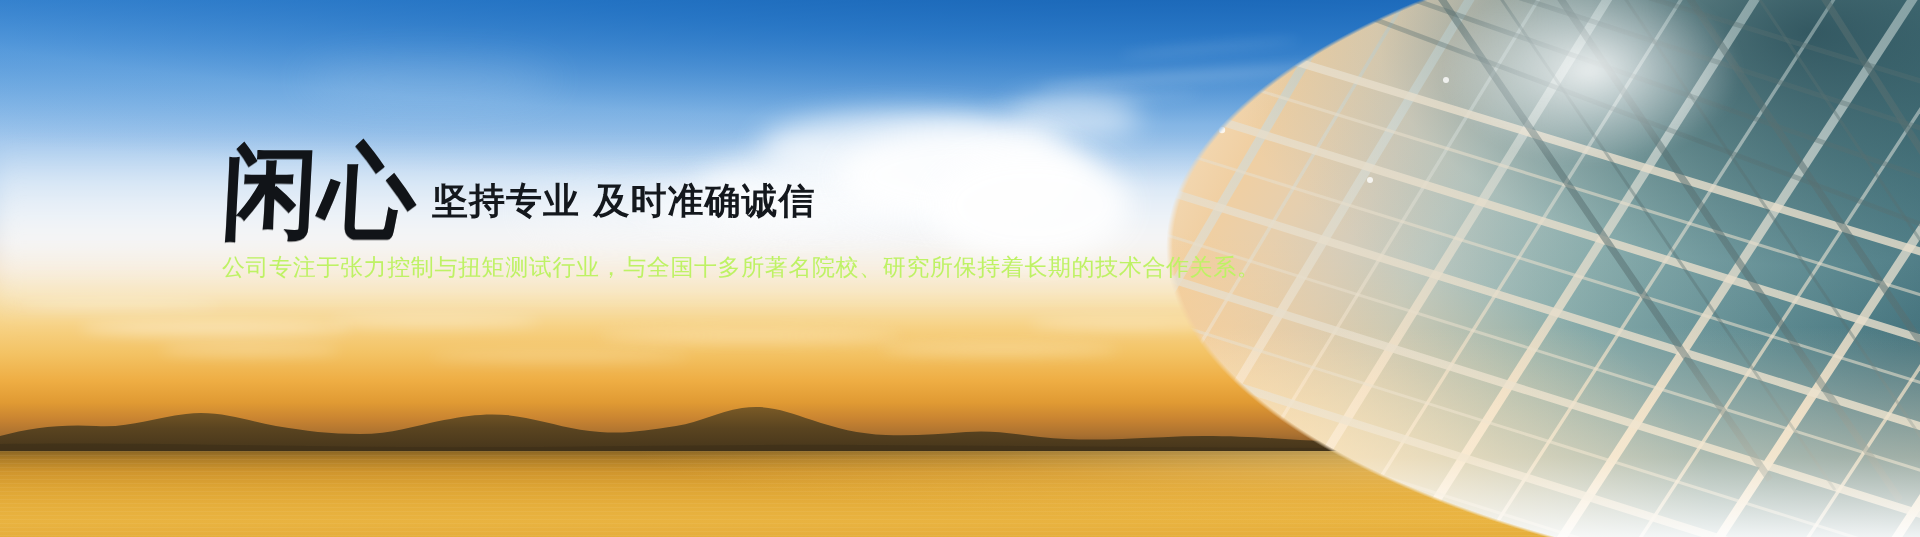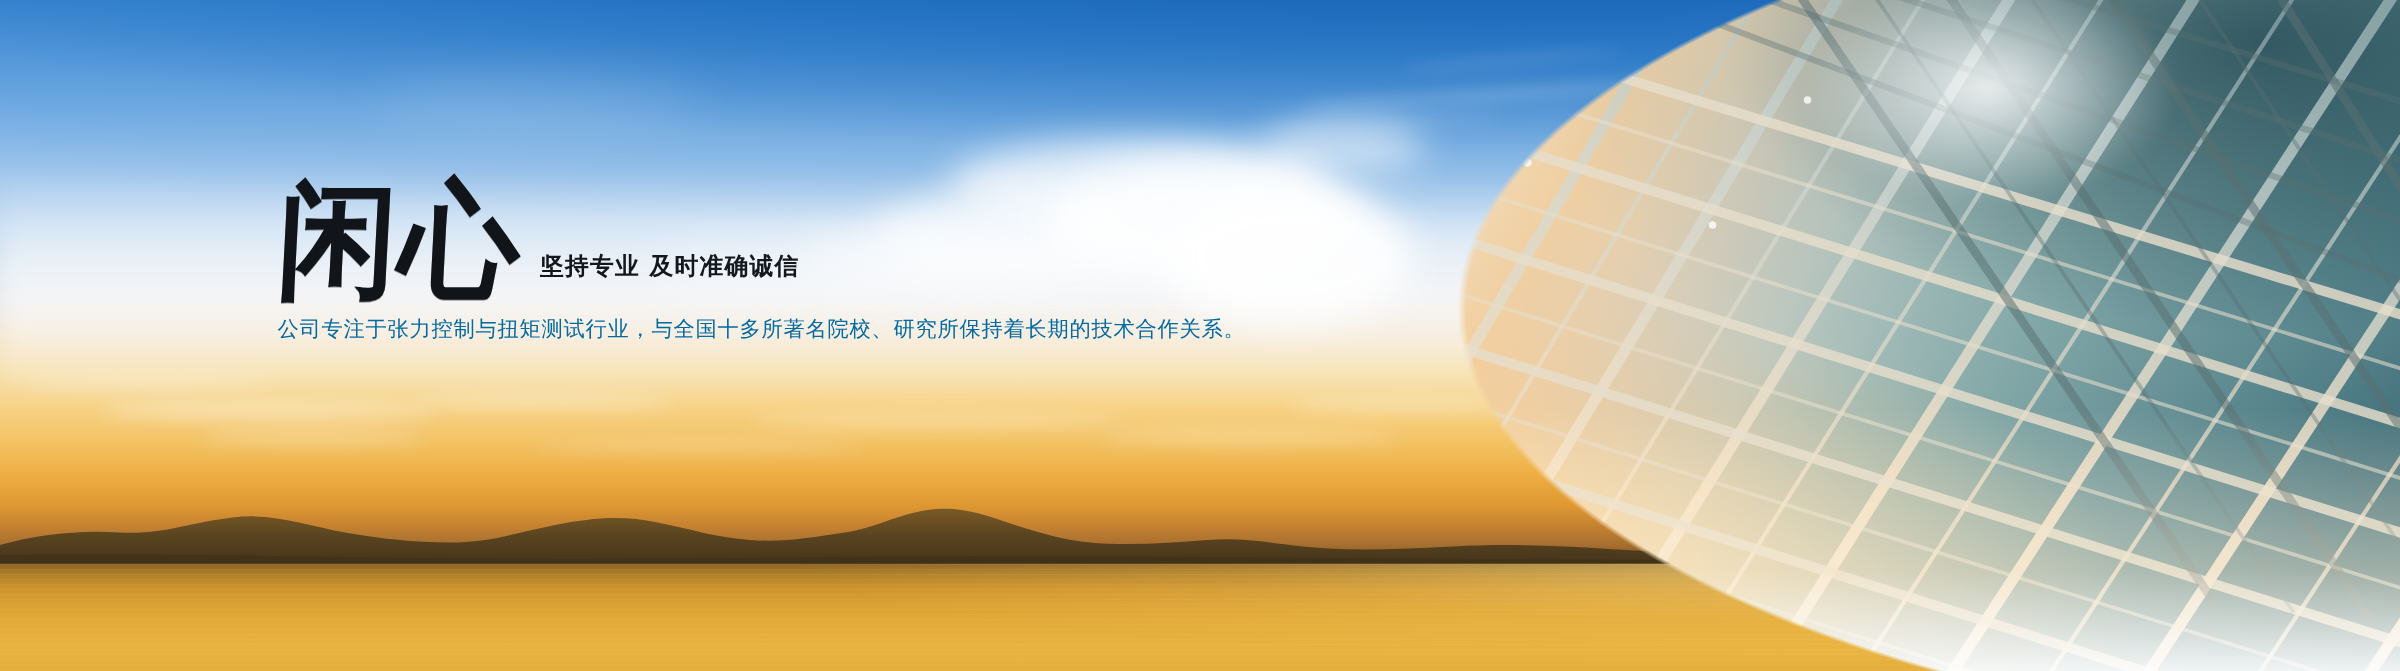--- a/index.html
+++ b/index.html
@@ -204,32 +204,32 @@
     line-height:.92;
     color:#111418;
     letter-spacing:2px;
     transform:skewX(-3deg) scaleY(1.06);
     text-shadow:0 1px 0 rgba(0,0,0,.35);
     white-space:nowrap;
   }
   .slogan{
     font-family:"DejaVu Sans","Liberation Sans",sans-serif;
     font-weight:700;
-    font-size:19px;
+    font-size:36px;
     color:#14181d;
     letter-spacing:1px;
     white-space:nowrap;
     padding-bottom:10px;
   }
   .desc{
     margin-top:16px;
     font-family:"DejaVu Sans","Liberation Sans",sans-serif;
-    font-size:17px;
+    font-size:23px;
     font-weight:400;
-    color:#0369a1;
+    color:#bef264;
     letter-spacing:.6px;
     white-space:nowrap;
   }
 </style>
 </head>
 <body>
 
 <div class="banner">
 
   <div class="sky"></div>

